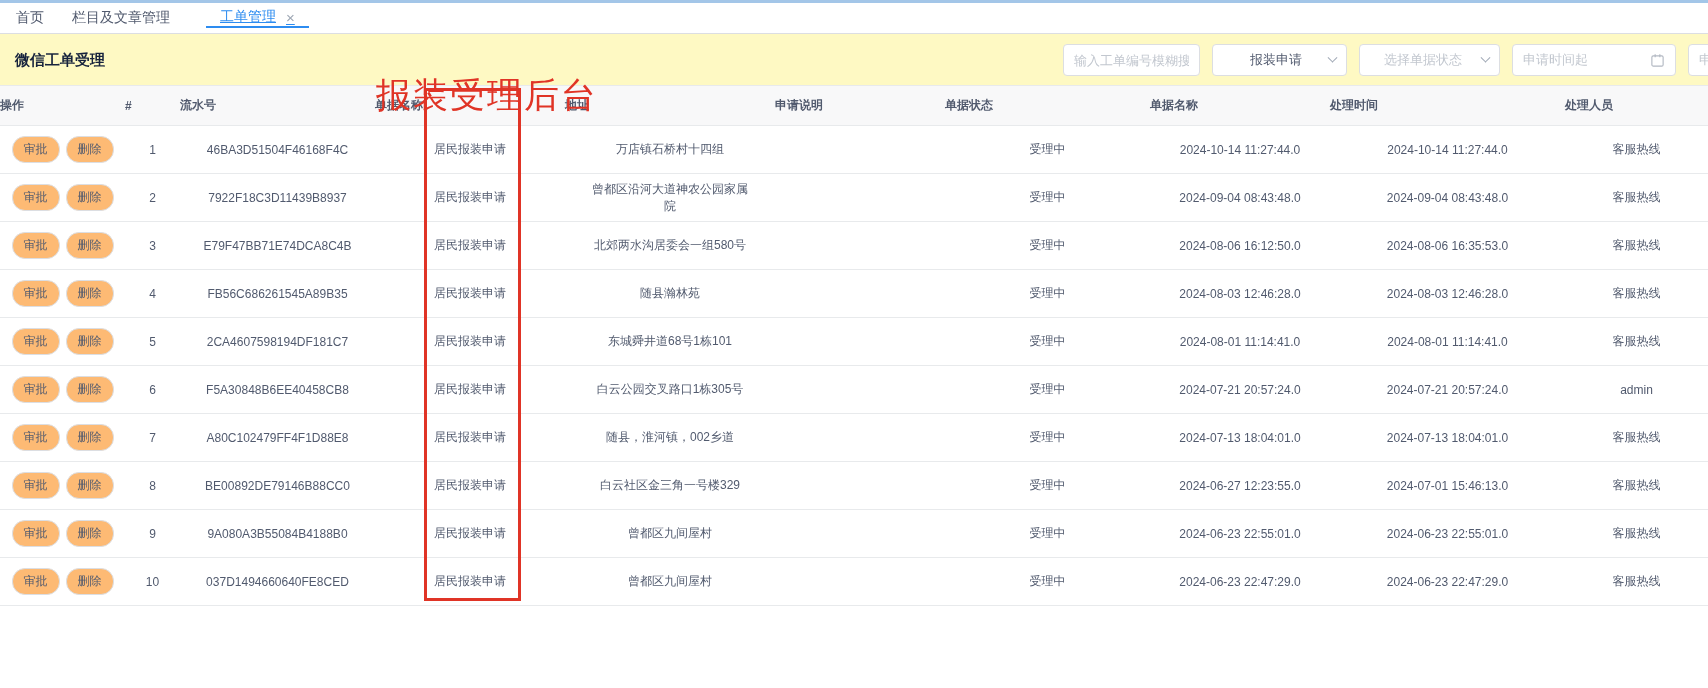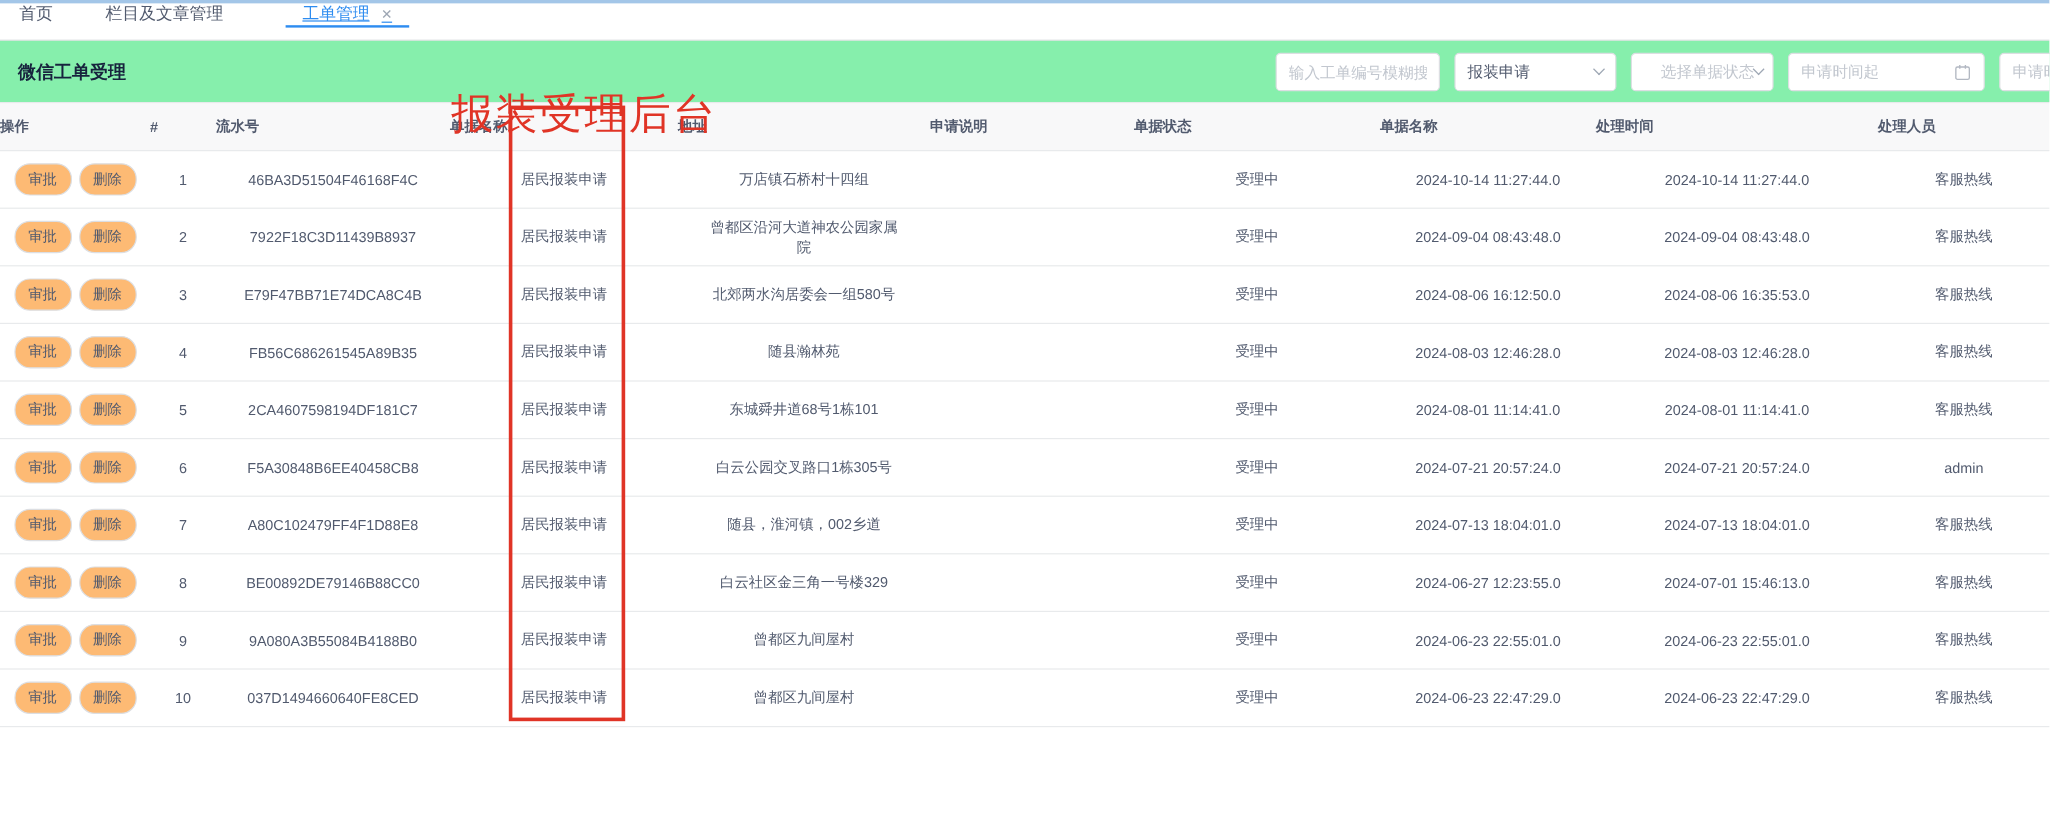--- a/index.html
+++ b/index.html
@@ -7,39 +7,39 @@
     --ctl-border:#dcdee2; --ph:#c2c7cf; --head-bg:#f8f8f9; --title:#17233d;
   }
   *{box-sizing:border-box;margin:0;padding:0;}
   html,body{background:#fff;}
   body{
     width:1708px;height:688px;overflow:hidden;position:relative;
     font-family:"Liberation Sans","DejaVu Sans",sans-serif;color:var(--text);
   }
   .top-accent{height:3px;width:100%;background:#a3c6e8;}
   
-  .tab-bar{height:31px;border-bottom:1px solid var(--ctl-border);display:flex;align-items:flex-start;background:#fff;gap:16px;}
+  .tab-bar{height:31px;border-bottom:1px solid var(--ctl-border);display:flex;align-items:center;background:#fff;}
   .tab{display:flex;align-items:center;font-size:14px;color:var(--text);cursor:pointer;}
   .tab-home{margin-left:16px;}
   .tab-articles{margin-left:28px;}
   .tab-workorders{margin-left:36px;padding:0 14px;color:var(--blue);border-bottom:2px solid var(--blue);text-decoration:underline;}
   .tab .close{margin-left:10px;color:#9ea7b4;font-size:15px;line-height:1;cursor:pointer;}
   
-  .toolbar{position:relative;height:51px;background:#86efac;}
+  .toolbar{position:relative;height:51px;background:#fef9c3;}
   .page-title{position:absolute;left:15px;top:17px;font-size:15px;font-weight:bold;color:var(--title);}
   .annotation{position:absolute;left:376px;top:38px;font-size:35px;color:var(--red);letter-spacing:2px;white-space:nowrap;z-index:6;}
   .filters{position:absolute;left:1063px;top:10px;display:flex;gap:12px;white-space:nowrap;}
   .ctl{height:32px;border:1px solid var(--ctl-border);border-radius:4px;background:#fff;font-size:13px;
        display:flex;align-items:center;padding:0 10px;color:var(--text);}
   input.ctl{width:137px;outline:none;}
   input.ctl::placeholder{color:var(--ph);}
-  .ctl .val{flex:1;color:var(--text);}
+  .ctl .val{flex:1;color:var(--text);text-align:center;}
   .ctl .ph{flex:1;color:var(--ph);}
   .select{width:135px;cursor:pointer;}
-  .select.status{width:119px;padding-left:24px;}
+  .select.status{width:141px;padding-left:24px;}
   .date{width:164px;cursor:pointer;}
   .chev{width:7px;height:7px;border-right:1px solid #9ea7b4;border-bottom:1px solid #9ea7b4;
         transform:rotate(45deg) translate(-2px,-2px);flex:none;}
   .cal{flex:none;}
   
   table{width:1708px;table-layout:fixed;border-collapse:collapse;}
   thead th{height:40px;background:var(--head-bg);border-top:1px solid var(--border);border-bottom:1px solid var(--border);
            font-size:12px;font-weight:700;color:var(--text);text-align:left;}
   tbody td{height:48px;border-bottom:1px solid var(--border);font-size:12px;color:var(--text);
            text-align:center;vertical-align:middle;padding:0 4px;}

